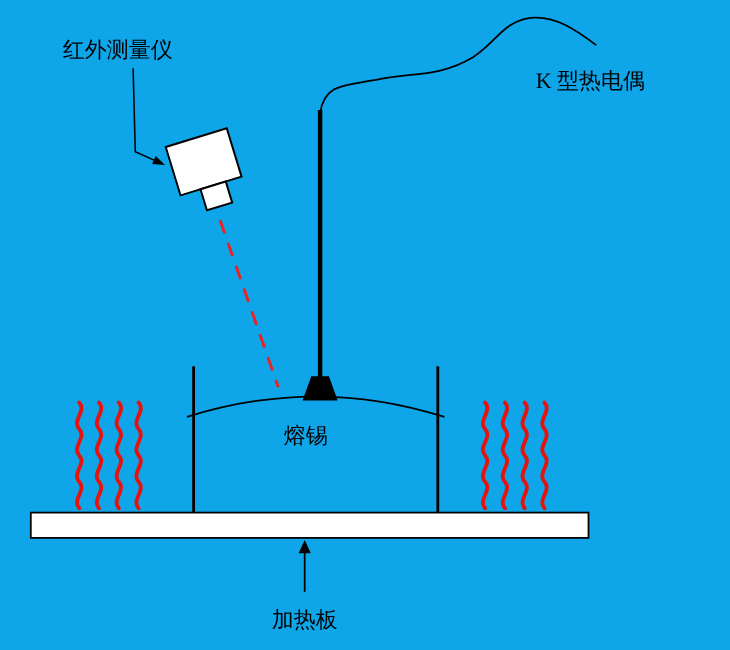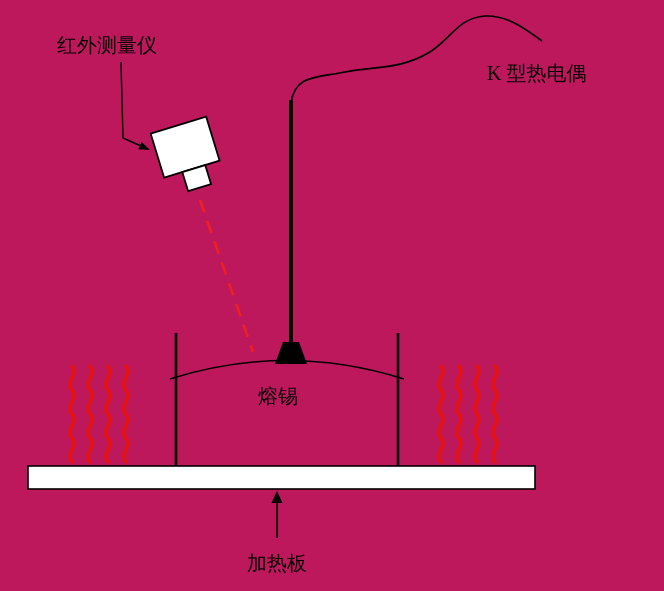--- a/index.html
+++ b/index.html
@@ -5,21 +5,21 @@
   html, body {
     margin: 0;
     padding: 0;
     background: #ffffff;
     font-family: "Liberation Serif", serif;
   }
   .stage {
     position: relative;
     width: 664px;
     height: 591px;
-    background: #be185d;
+    background: #0ea5e9;
     overflow: hidden;
   }
   svg { display: block; }
   text {
     font-family: "Liberation Serif", serif;
     font-size: 20px;
     fill: #000000;
   }
 </style>
 </head>

